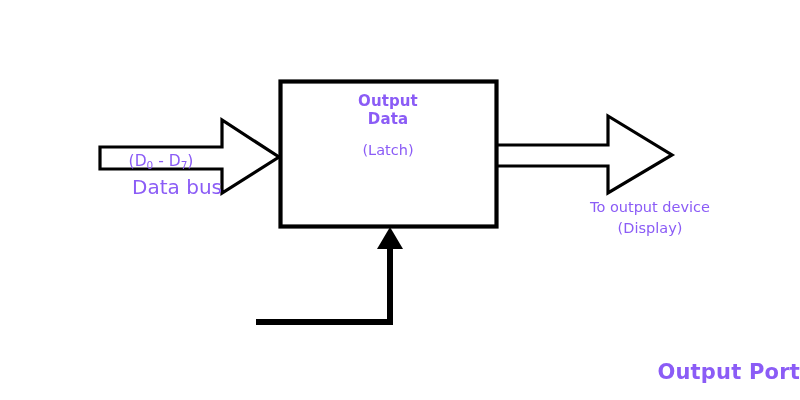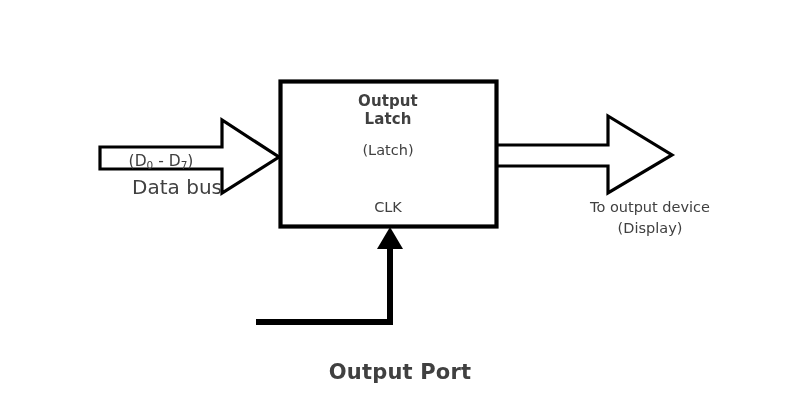--- a/index.html
+++ b/index.html
@@ -19,21 +19,21 @@
   }
   #diagram-svg {
     position: absolute;
     left: 0;
     top: 0;
     width: 800px;
     height: 400px;
   }
   .lbl {
     position: absolute;
-    color: #404040;
+    color: #8b5cf6;
     line-height: 1.22;
     white-space: nowrap;
   }
 
   
   .block-title {
     left: 279px;
     top: 92px;
     width: 218px;
     text-align: center;
@@ -95,21 +95,21 @@
     width: 204px;
     text-align: center;
     font-size: 14.5px;
   }
 
   
   .figure-caption {
     left: 0px;
     top: 360px;
     width: 800px;
-    text-align: center;
+    text-align: right;
     font-size: 21px;
     font-weight: bold;
     letter-spacing: 0.2px;
   }
 </style>
 </head>
 <body>
 
 <div id="canvas">
 
@@ -121,26 +121,25 @@
 
     <polygon points="497,145 608,145 608,116 672,155 608,193 608,166 497,166" fill="#ffffff" stroke="#000000" stroke-width="3.2" stroke-linejoin="miter"></polygon>
 
     <path d="M 256,322 L 390,322 L 390,242" fill="none" stroke="#000000" stroke-width="6" stroke-linecap="butt" stroke-linejoin="miter"></path>
     <polygon points="390,227 403,249 377,249" fill="#000000" stroke="none"></polygon>
 
   </svg>
 
   <div class="lbl block-title">
     <span>Output</span><br>
-    <span>Latch</span>
+    <span>Data</span>
   </div>
 
   <div class="lbl block-subtitle">(Latch)</div>
 
-  <div class="lbl block-clk">CLK</div>
 
   <div class="lbl bus-range"><span>(D</span><sub>0</sub><span> - D</span><sub>7</sub><span>)</span></div>
 
   <div class="lbl bus-name">Data bus</div>
 
   <div class="lbl out-target-sub">(Display)</div>
   <div class="lbl out-target">To output device</div>
 
   <div class="lbl figure-caption">Output Port</div>
 

